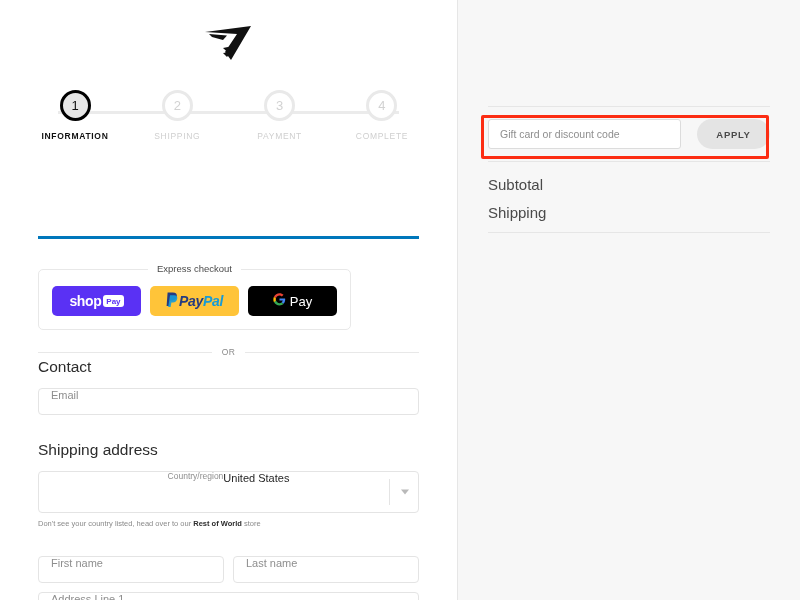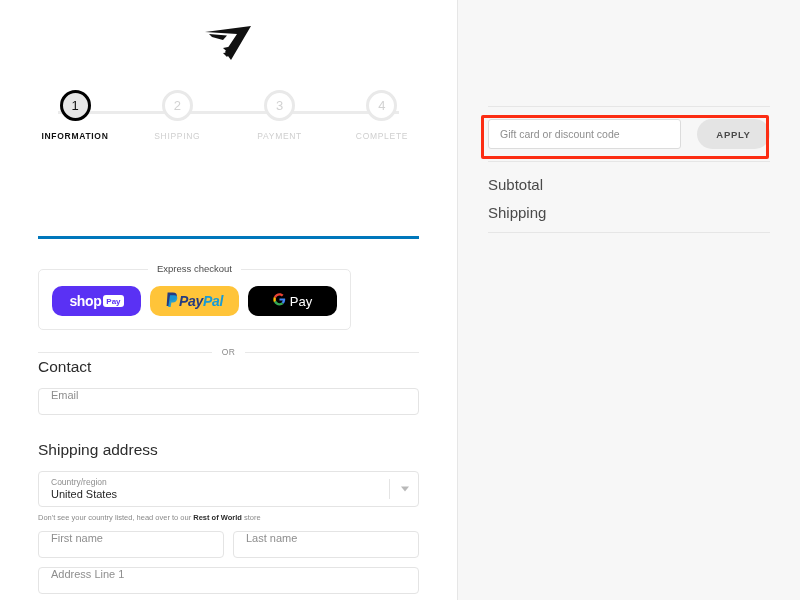--- a/index.html
+++ b/index.html
@@ -148,21 +148,21 @@
   }
 
   .pay-row {
     display: flex;
     gap: 9px;
   }
 
   .pay-btn {
     flex: 1;
     height: 30px;
-    border-radius: 10px;
+    border-radius: 5px;
     display: flex;
     align-items: center;
     justify-content: center;
     cursor: pointer;
     border: none;
   }
 
   .pay-shop { background: #5a31f4; }
   .pay-paypal { background: #ffc439; }
   .pay-gpay { background: #000000; }
@@ -239,22 +239,21 @@
     border-radius: 4px;
     background: #ffffff;
     display: flex;
     align-items: flex-start;
     padding: 0 12px;
     font-size: 11px;
     color: #8e8e8e;
   }
 
   .field-select {
-    height: 36px;
-    flex-direction: column;
+    height: 42px;
     align-items: stretch;
     justify-content: center;
     position: relative;
     padding: 0 12px;
   }
 
   .select-label {
     font-size: 8.5px;
     color: #8e8e8e;
     line-height: 1.1;
@@ -292,21 +291,21 @@
     margin-bottom: 8px;
     line-height: 1.3;
   }
   .hint b { color: #2c2c2c; font-weight: bold; }
 
   .row-2 {
     display: flex;
     gap: 9px;
     margin-bottom: 9px;
   }
-  .row-2 .field { flex: 1; }
+  .row-2 .field { flex: 1; margin-top: 19px; }
 
   
   .summary-col {
     width: 343px;
     height: 600px;
     background: #f7f7f7;
     border-left: 1px solid #e6e6e6;
     position: relative;
   }
 

